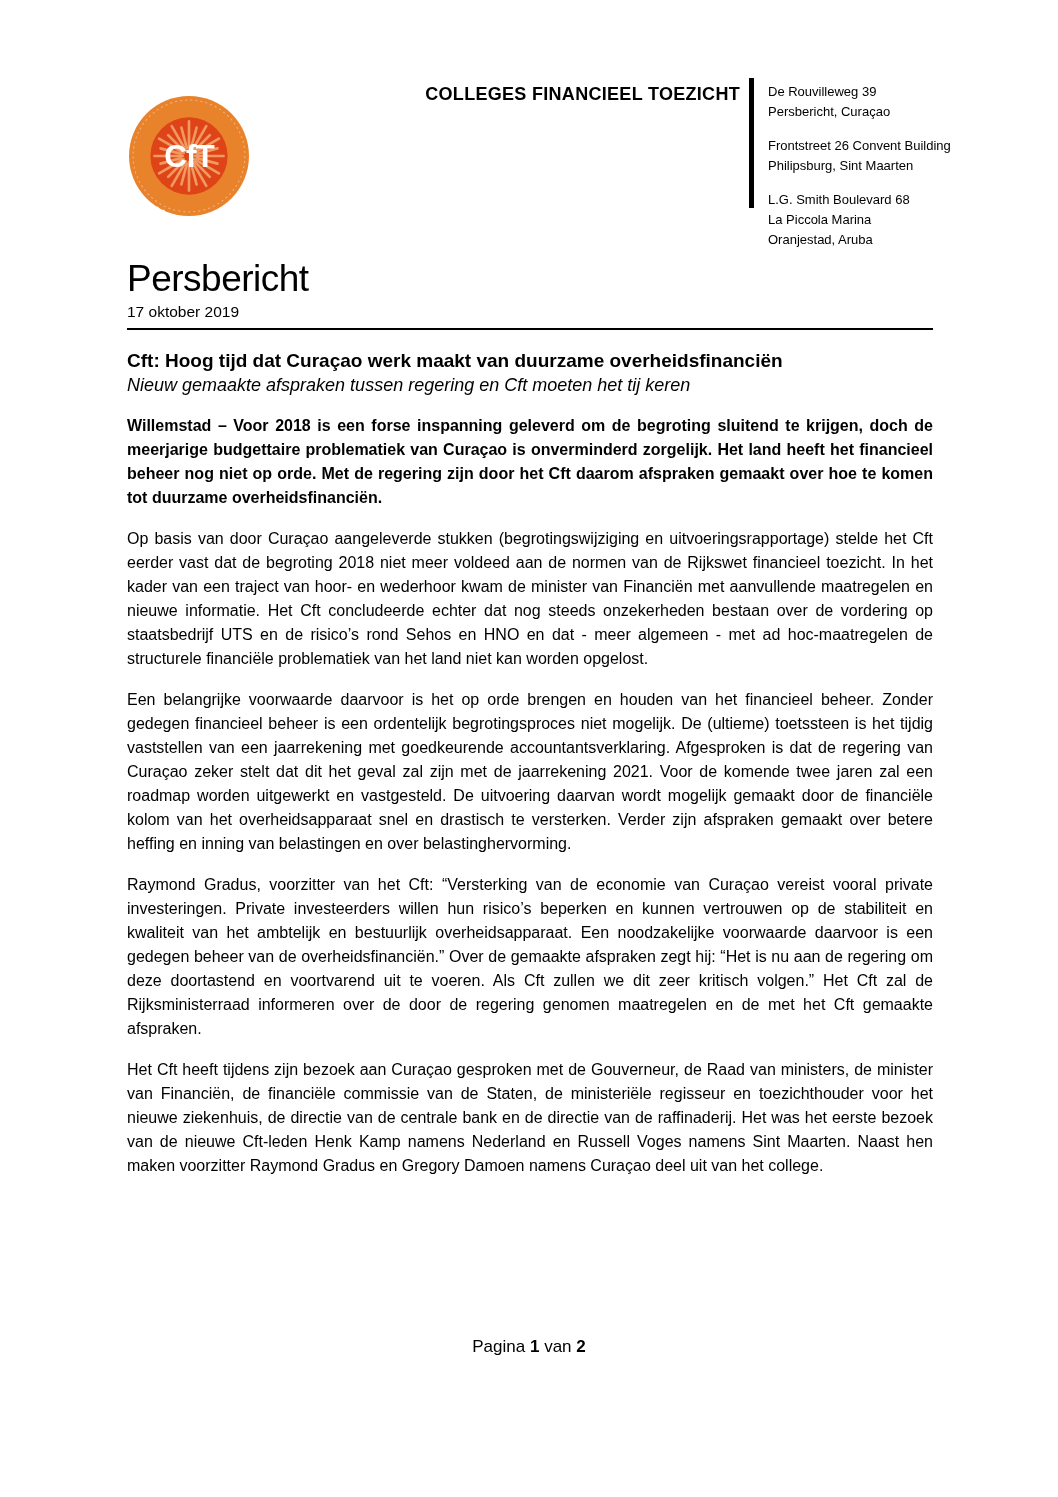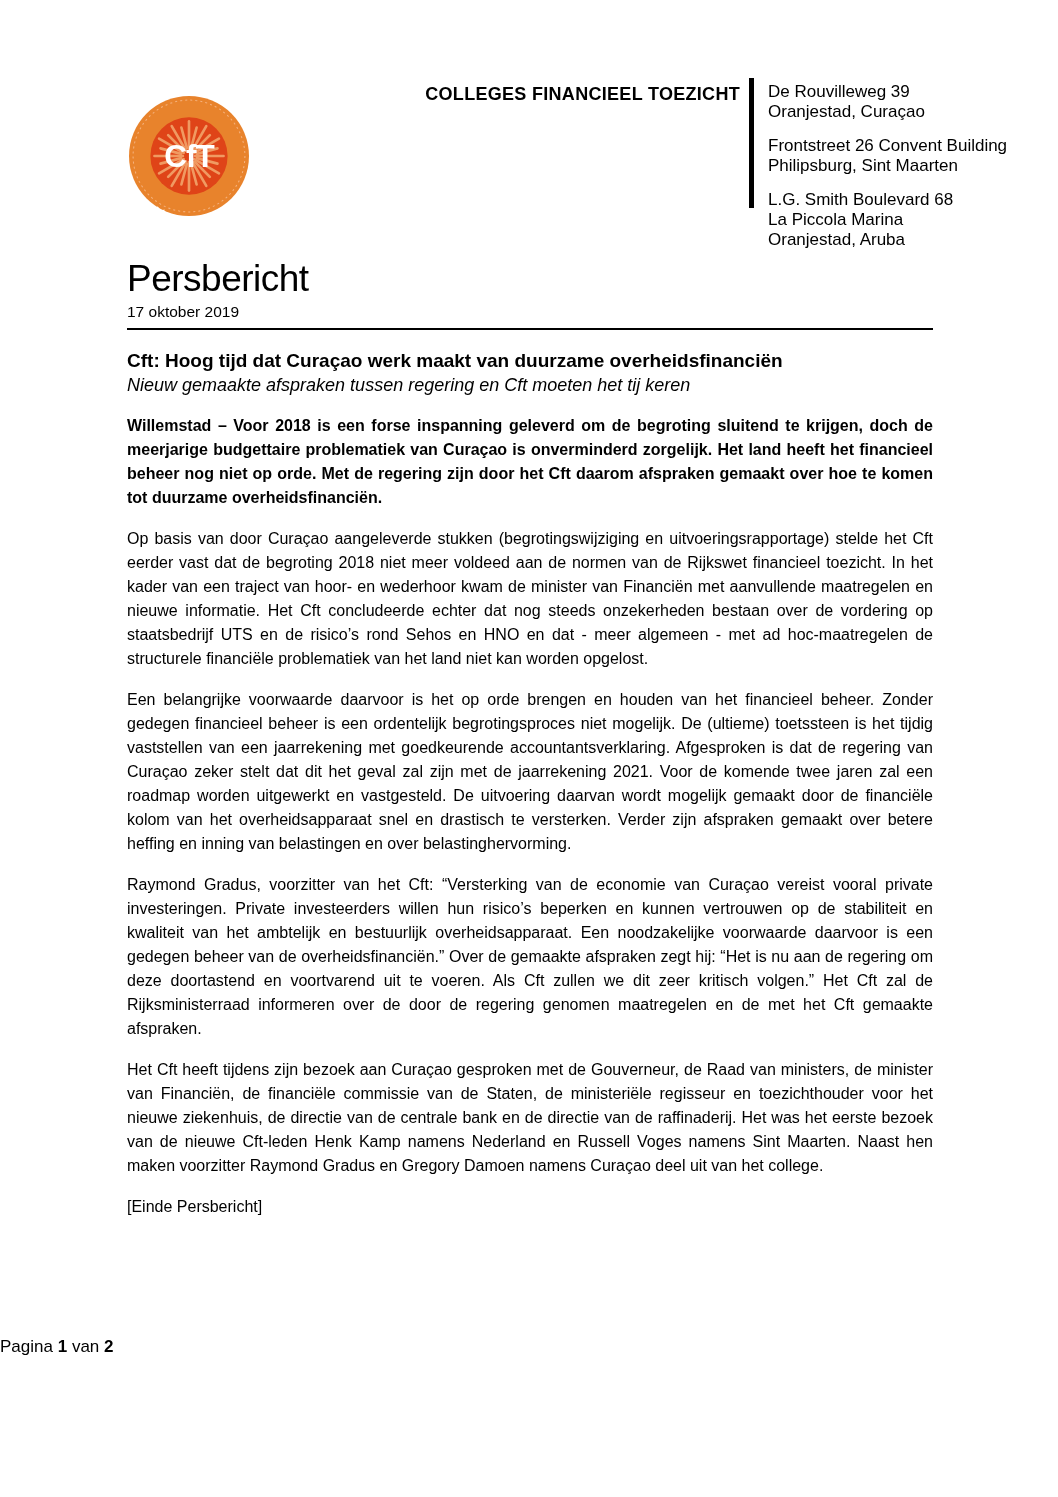--- a/index.html
+++ b/index.html
@@ -37,21 +37,21 @@
     left: 749px;
     top: 78px;
     width: 5px;
     height: 130px;
     background: #000;
   }
   .addresses {
     position: absolute;
     left: 768px;
     top: 82px;
-    font-size: 17px;
+    font-size: 13px;
     line-height: 20px;
   }
   .address-block { margin-bottom: 14px; }
   .address-block div { white-space: nowrap; }
 
   
   .content {
     position: absolute;
     left: 127px;
     top: 258px;
@@ -95,21 +95,21 @@
   }
   .para.bold { font-weight: bold; }
   .para.no-justify { text-align: left; }
 
   
   .footer {
     position: absolute;
     left: 0;
     right: 0;
     top: 1337px;
-    text-align: left;
+    text-align: center;
     font-size: 17px;
   }
   .footer b { font-weight: bold; }
 </style>
 </head>
 <body>
 
 <div class="page">
 
   <div class="logo">
@@ -157,21 +157,21 @@
     </svg>
   </div>
 
   <div class="org-name">COLLEGES FINANCIEEL TOEZICHT</div>
 
   <div class="header-divider"></div>
 
   <div class="addresses">
     <div class="address-block">
       <div>De Rouvilleweg 39</div>
-      <div>Oranjestad, Curaçao</div>
+      <div>Persbericht, Curaçao</div>
     </div>
     <div class="address-block">
       <div>Frontstreet 26 Convent Building</div>
       <div>Philipsburg, Sint Maarten</div>
     </div>
     <div class="address-block">
       <div>L.G. Smith Boulevard 68</div>
       <div>La Piccola Marina</div>
       <div>Oranjestad, Aruba</div>
     </div>
@@ -183,21 +183,20 @@
     <hr class="title-rule">
 
     <div class="headline">Cft: Hoog tijd dat Curaçao werk maakt van duurzame overheidsfinanciën</div>
     <div class="subheadline">Nieuw gemaakte afspraken tussen regering en Cft moeten het tij keren</div>
 
     <p class="para bold">Willemstad – Voor 2018 is een forse inspanning geleverd om de begroting sluitend te krijgen, doch de meerjarige budgettaire problematiek van Curaçao is onverminderd zorgelijk. Het land heeft het financieel beheer nog niet op orde. Met de regering zijn door het Cft daarom afspraken gemaakt over hoe te komen tot duurzame overheidsfinanciën.</p>
     <p class="para">Op basis van door Curaçao aangeleverde stukken (begrotingswijziging en uitvoeringsrapportage) stelde het Cft eerder vast dat de begroting 2018 niet meer voldeed aan de normen van de Rijkswet financieel toezicht. In het kader van een traject van hoor- en wederhoor kwam de minister van Financiën met aanvullende maatregelen en nieuwe informatie. Het Cft concludeerde echter dat nog steeds onzekerheden bestaan over de vordering op staatsbedrijf UTS en de risico’s rond Sehos en HNO en dat - meer algemeen - met ad hoc-maatregelen de structurele financiële problematiek van het land niet kan worden opgelost.</p>
     <p class="para">Een belangrijke voorwaarde daarvoor is het op orde brengen en houden van het financieel beheer. Zonder gedegen financieel beheer is een ordentelijk begrotingsproces niet mogelijk. De (ultieme) toetssteen is het tijdig vaststellen van een jaarrekening met goedkeurende accountantsverklaring. Afgesproken is dat de regering van Curaçao zeker stelt dat dit het geval zal zijn met de jaarrekening 2021. Voor de komende twee jaren zal een roadmap worden uitgewerkt en vastgesteld. De uitvoering daarvan wordt mogelijk gemaakt door de financiële kolom van het overheidsapparaat snel en drastisch te versterken. Verder zijn afspraken gemaakt over betere heffing en inning van belastingen en over belastinghervorming.</p>
     <p class="para">Raymond Gradus, voorzitter van het Cft: “Versterking van de economie van Curaçao vereist vooral private investeringen. Private investeerders willen hun risico’s beperken en kunnen vertrouwen op de stabiliteit en kwaliteit van het ambtelijk en bestuurlijk overheidsapparaat. Een noodzakelijke voorwaarde daarvoor is een gedegen beheer van de overheidsfinanciën.” Over de gemaakte afspraken zegt hij: “Het is nu aan de regering om deze doortastend en voortvarend uit te voeren. Als Cft zullen we dit zeer kritisch volgen.” Het Cft zal de Rijksministerraad informeren over de door de regering genomen maatregelen en de met het Cft gemaakte afspraken.</p>
     <p class="para">Het Cft heeft tijdens zijn bezoek aan Curaçao gesproken met de Gouverneur, de Raad van ministers, de minister van Financiën, de financiële commissie van de Staten, de ministeriële regisseur en toezichthouder voor het nieuwe ziekenhuis, de directie van de centrale bank en de directie van de raffinaderij. Het was het eerste bezoek van de nieuwe Cft-leden Henk Kamp namens Nederland en Russell Voges namens Sint Maarten. Naast hen maken voorzitter Raymond Gradus en Gregory Damoen namens Curaçao deel uit van het college.</p>
-    <p class="para no-justify">[Einde Persbericht]</p>
   </div>
 
   <div class="footer">
     <span>Pagina</span>
     <b>1</b>
     <span>van</span>
     <b>2</b>
   </div>
 
 </div>

